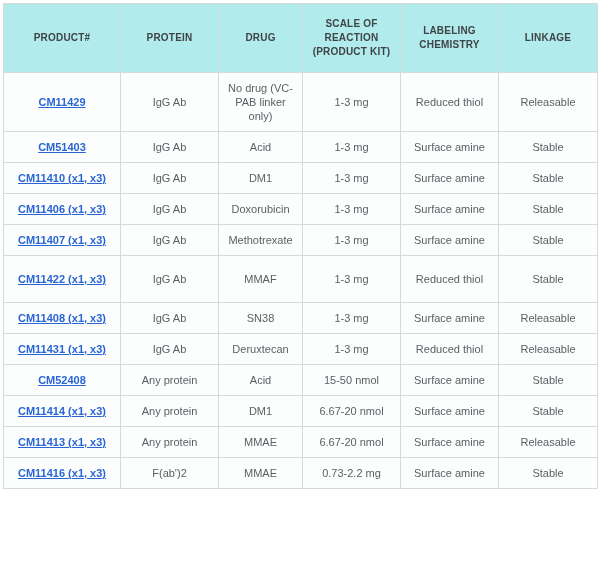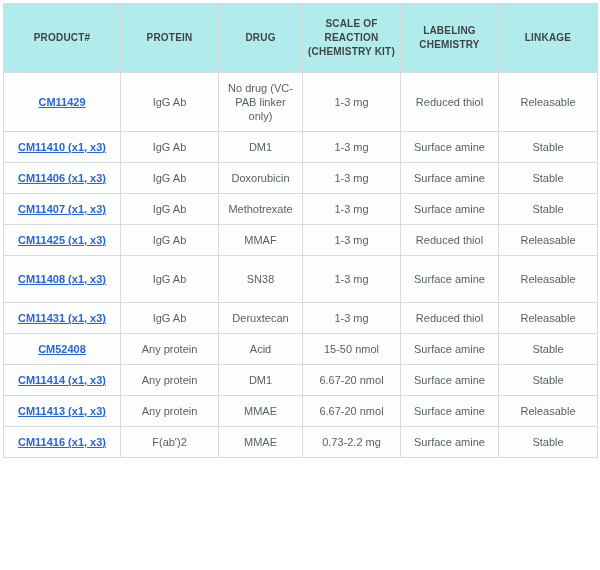--- a/index.html
+++ b/index.html
@@ -67,33 +67,41 @@
       <col style="width:84px">
       <col style="width:98px">
       <col style="width:98px">
       <col style="width:99px">
     </colgroup>
     <thead>
       <tr>
         <th>PRODUCT#</th>
         <th>PROTEIN</th>
         <th>DRUG</th>
-        <th>SCALE OF REACTION (CHEMISTRY KIT)</th>
+        <th>SCALE OF REACTION (PRODUCT KIT)</th>
         <th>LABELING CHEMISTRY</th>
         <th>LINKAGE</th>
       </tr>
     </thead>
     <tbody id="table-body">
         <tr>
           <td><a href="#">CM11429</a></td>
           <td>IgG Ab</td>
           <td>No drug (VC-PAB linker only)</td>
           <td>1-3 mg</td>
           <td>Reduced thiol</td>
           <td>Releasable</td>
+        </tr>
+        <tr>
+          <td><a href="#">CM51403</a></td>
+          <td>IgG Ab</td>
+          <td>Acid</td>
+          <td>1-3 mg</td>
+          <td>Surface amine</td>
+          <td>Stable</td>
         </tr>
         <tr>
           <td><a href="#">CM11410 (x1, x3)</a></td>
           <td>IgG Ab</td>
           <td>DM1</td>
           <td>1-3 mg</td>
           <td>Surface amine</td>
           <td>Stable</td>
         </tr>
         <tr>
@@ -106,26 +114,26 @@
         </tr>
         <tr>
           <td><a href="#">CM11407 (x1, x3)</a></td>
           <td>IgG Ab</td>
           <td>Methotrexate</td>
           <td>1-3 mg</td>
           <td>Surface amine</td>
           <td>Stable</td>
         </tr>
         <tr>
-          <td><a href="#">CM11425 (x1, x3)</a></td>
+          <td><a href="#">CM11422 (x1, x3)</a></td>
           <td>IgG Ab</td>
           <td>MMAF</td>
           <td>1-3 mg</td>
           <td>Reduced thiol</td>
-          <td>Releasable</td>
+          <td>Stable</td>
         </tr>
         <tr>
           <td><a href="#">CM11408 (x1, x3)</a></td>
           <td>IgG Ab</td>
           <td>SN38</td>
           <td>1-3 mg</td>
           <td>Surface amine</td>
           <td>Releasable</td>
         </tr>
         <tr>

